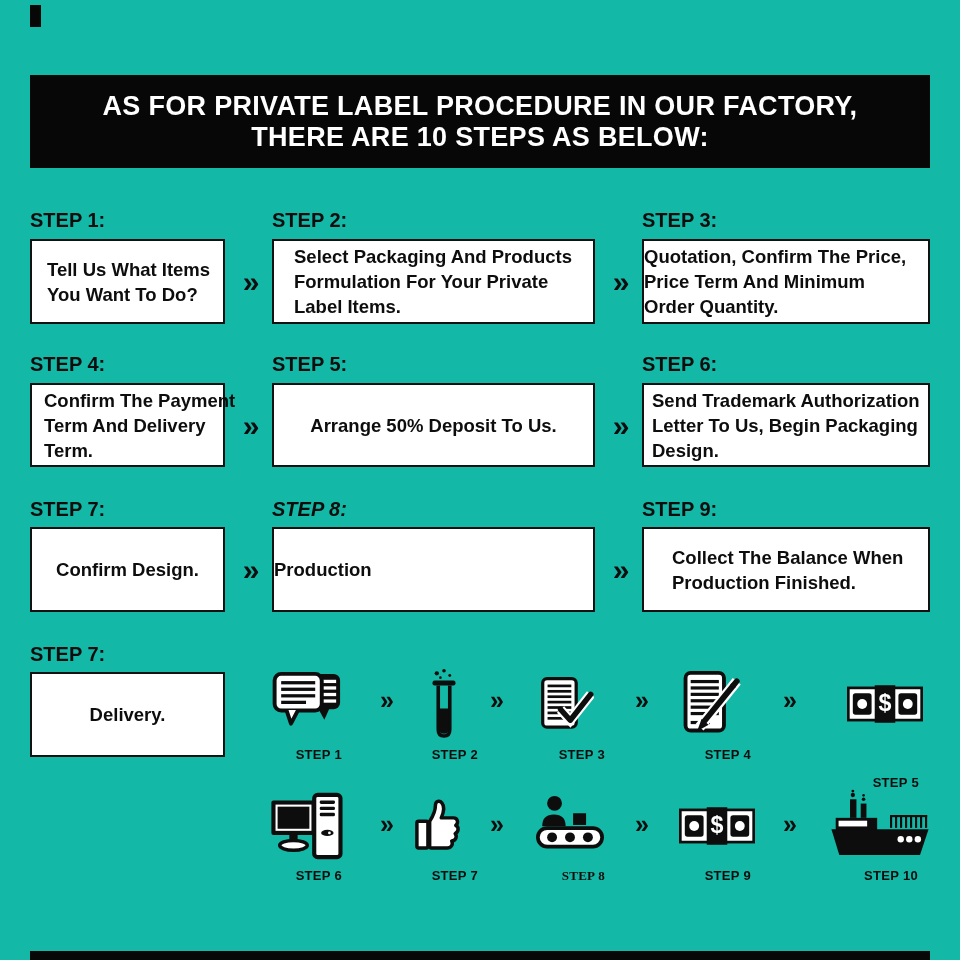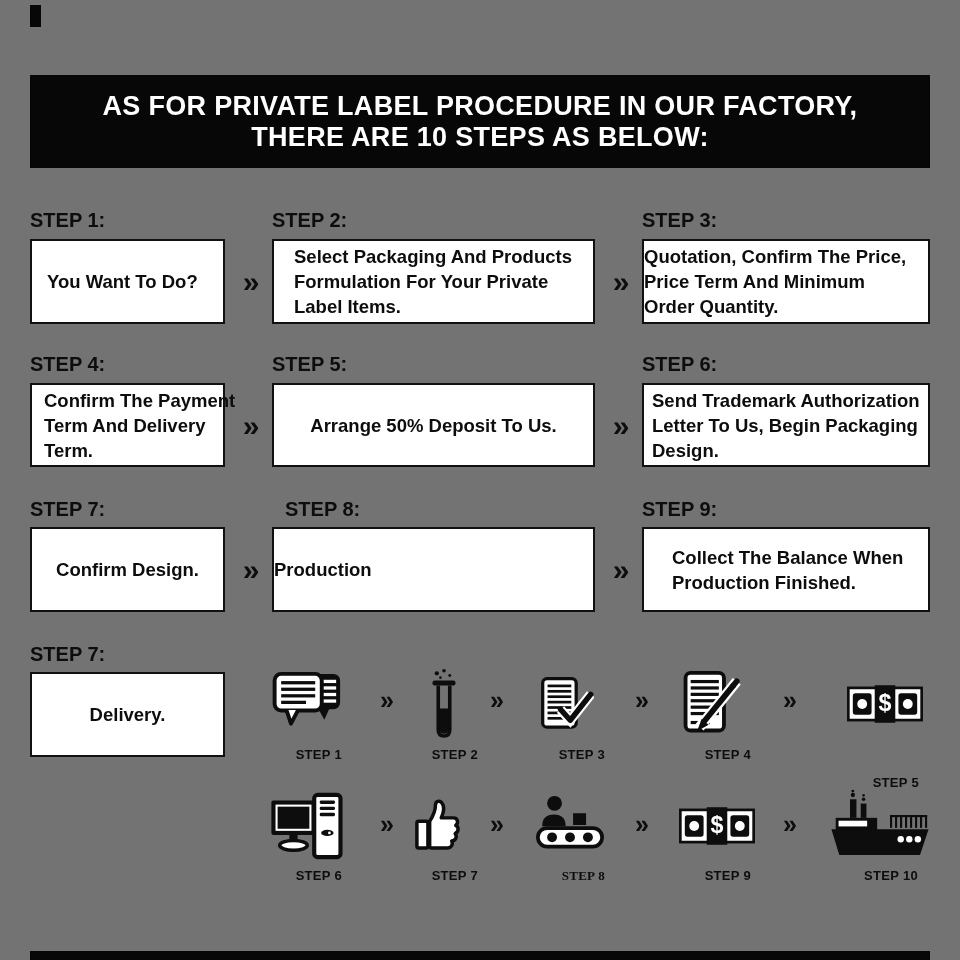--- a/index.html
+++ b/index.html
@@ -1,29 +1,29 @@
 <!DOCTYPE html>
 <html><head>
 <meta charset="utf-8">
 <style>
   html,body{margin:0;padding:0;background:#ffffff;}
   body{font-family:"Liberation Sans","DejaVu Sans",sans-serif;color:#0d0d0d;}
-  .canvas{position:relative;width:960px;height:960px;background:#737373;overflow:hidden;margin:0 auto;}
+  .canvas{position:relative;width:960px;height:960px;background:#14b8a6;overflow:hidden;margin:0 auto;}
 
   .corner-mark{position:absolute;left:30px;top:5px;width:11px;height:22px;background:#070707;}
   .bottom-bar{position:absolute;left:30px;top:951px;width:900px;height:9px;background:#070707;}
 
   .banner{position:absolute;left:30px;top:75px;width:900px;height:93px;background:#070707;color:#ffffff;
           display:flex;flex-direction:column;align-items:center;justify-content:center;
           font-size:27px;font-weight:bold;line-height:31px;letter-spacing:0.3px;text-align:center;}
 
   .step-heading{position:absolute;font-size:20px;font-weight:bold;text-align:left;color:#0d0d0d;}
   .h1{left:30px;top:209px;width:195px;} .h2{left:272px;top:209px;width:323px;} .h3{left:642px;top:209px;width:288px;}
   .h4{left:30px;top:353px;width:195px;} .h5{left:272px;top:353px;width:323px;} .h6{left:642px;top:353px;width:288px;}
-  .h7{left:30px;top:498px;width:195px;} .h8{left:285px;top:498px;width:323px;} .h9{left:642px;top:498px;width:288px;}
+  .h7{left:30px;top:498px;width:195px;} .h8{left:272px;top:498px;width:323px;font-style:italic;} .h9{left:642px;top:498px;width:288px;}
   .h10{left:30px;top:643px;width:195px;}
 
   .step-box{position:absolute;border:2px solid #111111;background:#ffffff;box-sizing:border-box;
             display:flex;flex-direction:column;justify-content:center;
             font-size:18.5px;font-weight:bold;line-height:25px;color:#0d0d0d;text-align:left;}
   .step-box .line{white-space:nowrap;}
   .b1{left:30px;top:239px;width:195px;height:85px;padding-left:15px;}
   .b2{left:272px;top:239px;width:323px;height:85px;padding-left:20px;}
   .b3{left:642px;top:239px;width:288px;height:85px;}
   .b4{left:30px;top:383px;width:195px;height:84px;padding-left:12px;}
@@ -70,20 +70,21 @@
 
   <div class="banner">
     <div>AS FOR PRIVATE LABEL PROCEDURE IN OUR FACTORY,</div>
     <div>THERE ARE 10 STEPS AS BELOW:</div>
   </div>
 
   <div class="step-heading h1">STEP 1:</div>
   <div class="step-heading h2">STEP 2:</div>
   <div class="step-heading h3">STEP 3:</div>
   <div class="step-box b1">
+    <div class="line">Tell Us What Items</div>
     <div class="line">You Want To Do?</div>
   </div>
   <div class="arrow arrow-big ar1">»</div>
   <div class="step-box b2">
     <div class="line">Select Packaging And Products</div>
     <div class="line">Formulation For Your Private</div>
     <div class="line">Label Items.</div>
   </div>
   <div class="arrow arrow-big ar2">»</div>
   <div class="step-box b3">

